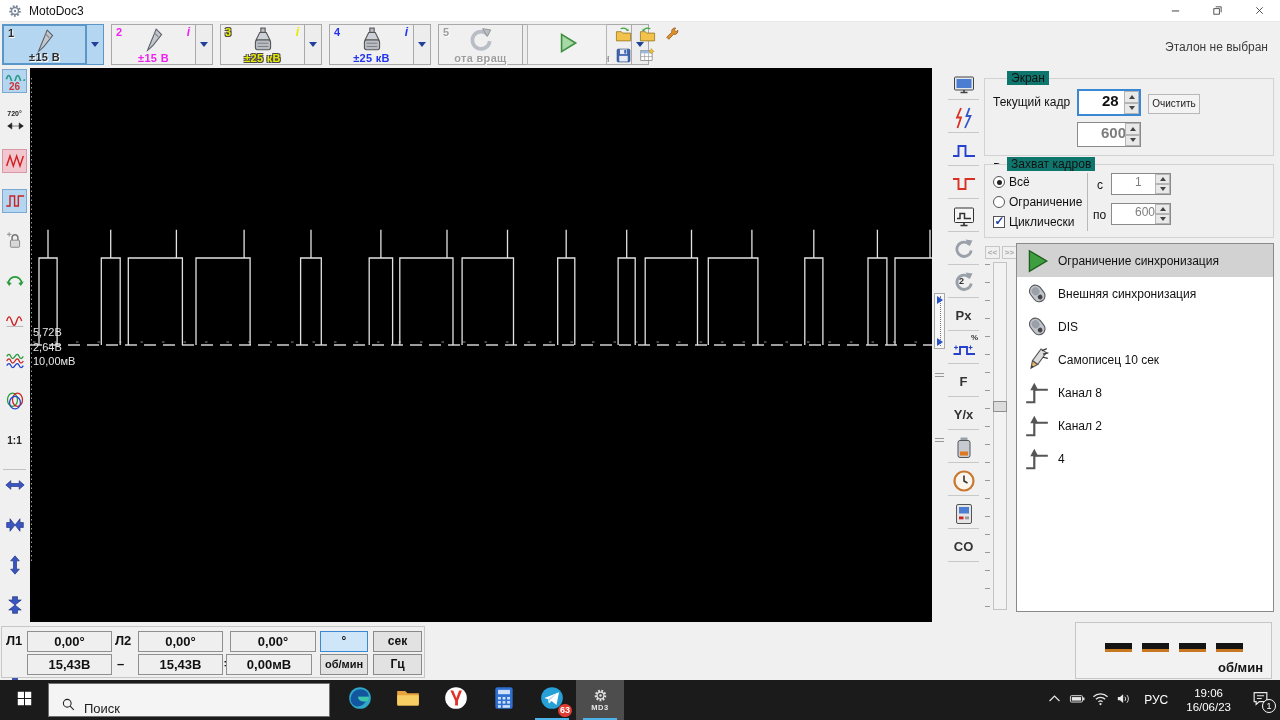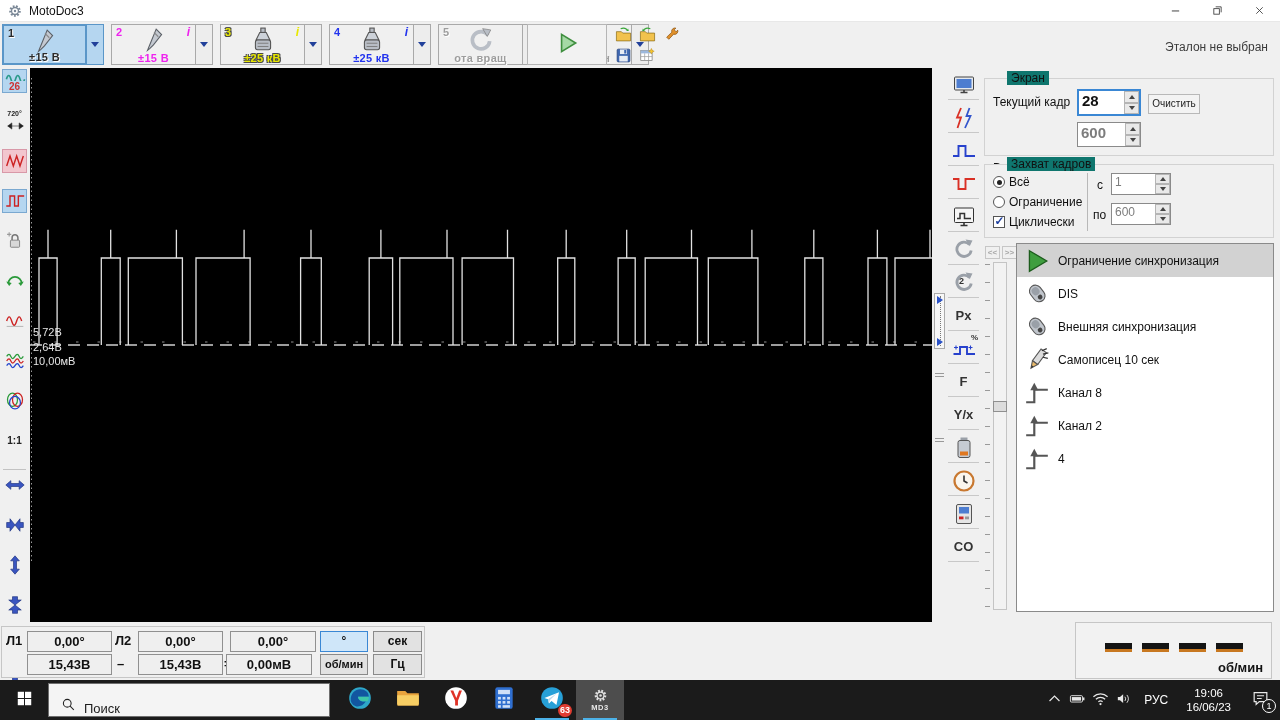--- a/index.html
+++ b/index.html
@@ -75,21 +75,21 @@
   .rp-icon.i-rotate-2 .ic-txt { position:absolute; left:11px; top:8px; font-size:9px; }
   .rp-icon.i-percent-step .ic-txt { position:absolute; right:1px; top:-1px; font-size:8px; color:#333; }
 
   .grp { position:absolute; border:1px solid #d2d2d2; background:#f0f0f0; }
   .grp-title { position:absolute; top:-8px; left:22px; background:#0f766e; padding:0 4px; font-size:12px; color:#111; }
   #grp-screen { left:984px; top:78px; width:290px; height:78px; }
   #grp-capture { left:984px; top:164px; width:290px; height:74px; }
   .grp .lbl { position:absolute; font-size:12px; color:#111; }
 
   .spin { position:absolute; display:flex; background:#fff; border:1px solid #8a8a8a; }
-  .spin .val { flex:1; font-size:15px; font-weight:bold; color:#111; padding:1px 3px; overflow:hidden; white-space:nowrap; }
+  .spin .val { flex:1; font-size:15px; font-weight:bold; color:#111; padding:1px 3px; overflow:hidden; white-space:nowrap;margin-left:20px; }
   .spin.dim .val { color:#7d7d7d; }
   .spin.small .val { font-size:12px; font-weight:normal; color:#7d7d7d; }
   .spin.focused { border:2px solid #3a87d4; }
   .spin .sbtns { width:15px; display:flex; flex-direction:column; }
   .spin .sb { flex:1; background:#e9e9e9; border:1px solid #b5b5b5; display:flex; align-items:center; justify-content:center; }
   .tri-up { width:0; height:0; border-left:3px solid transparent; border-right:3px solid transparent; border-bottom:4px solid #444; }
   .tri-dn { width:0; height:0; border-left:3px solid transparent; border-right:3px solid transparent; border-top:4px solid #444; }
   #btn-clear { position:absolute; left:163px; top:15px; width:52px; height:20px; background:#f3f3f3; border:1px solid #b8b8b8; font-size:10px; text-align:center; line-height:18px; color:#222; overflow:hidden; white-space:nowrap; }
 
   .radio-row { position:absolute; display:flex; align-items:center; font-size:12px; color:#111; }
@@ -645,33 +645,33 @@
         <div class="sync-row">
           <span class="sync-icon">
             <svg viewBox="0 0 24 24">
               <g transform="rotate(-38 12 12)">
                 <rect x="7" y="3.5" width="11" height="16.5" rx="5.5" fill="#c0c5cc" stroke="#555"></rect>
                 <rect x="9" y="5.5" width="7" height="7.5" rx="3.5" fill="#9aa0a8"></rect>
                 <circle cx="12.5" cy="16" r="2.2" fill="#444"></circle>
               </g>
             </svg>
           </span>
-          <span class="sync-label">DIS</span>
+          <span class="sync-label">Внешняя синхронизация</span>
         </div>
         <div class="sync-row">
           <span class="sync-icon">
             <svg viewBox="0 0 24 24">
               <g transform="rotate(-38 12 12)">
                 <rect x="7" y="3.5" width="11" height="16.5" rx="5.5" fill="#c0c5cc" stroke="#555"></rect>
                 <rect x="9" y="5.5" width="7" height="7.5" rx="3.5" fill="#9aa0a8"></rect>
                 <circle cx="12.5" cy="16" r="2.2" fill="#444"></circle>
               </g>
             </svg>
           </span>
-          <span class="sync-label">Внешняя синхронизация</span>
+          <span class="sync-label">DIS</span>
         </div>
         <div class="sync-row">
           <span class="sync-icon">
             <svg viewBox="0 0 24 24">
               <g transform="rotate(36 12 12)">
                 <rect x="9" y="1.5" width="6" height="13.5" fill="#dcdcdc" stroke="#555"></rect>
                 <path d="M9 15h6l-3 6.5z" fill="#e8b86a" stroke="#555"></path>
                 <path d="M11 18.8l1 2.7 1-2.7z" fill="#333"></path>
               </g>
               <path d="M16.5 3.5l4.5-2M17.5 6.5l5-1M17.5 9.5l4.5 1" stroke="#333" stroke-width="1.1" fill="none"></path>

